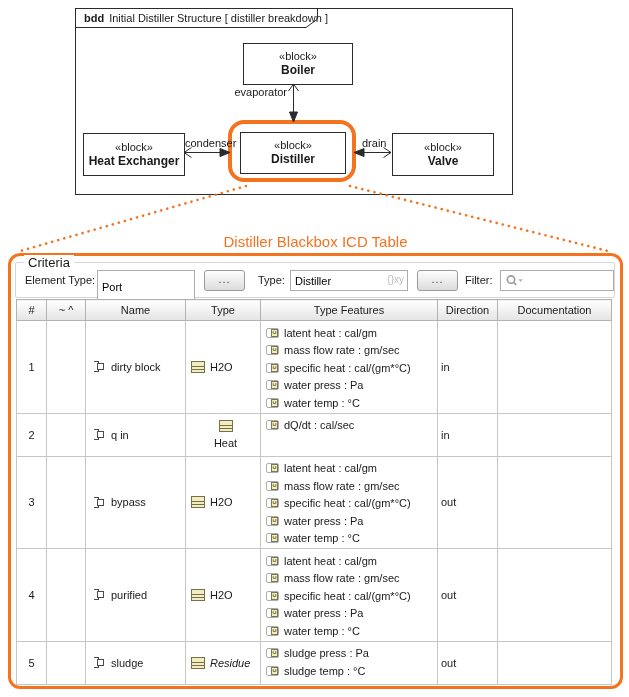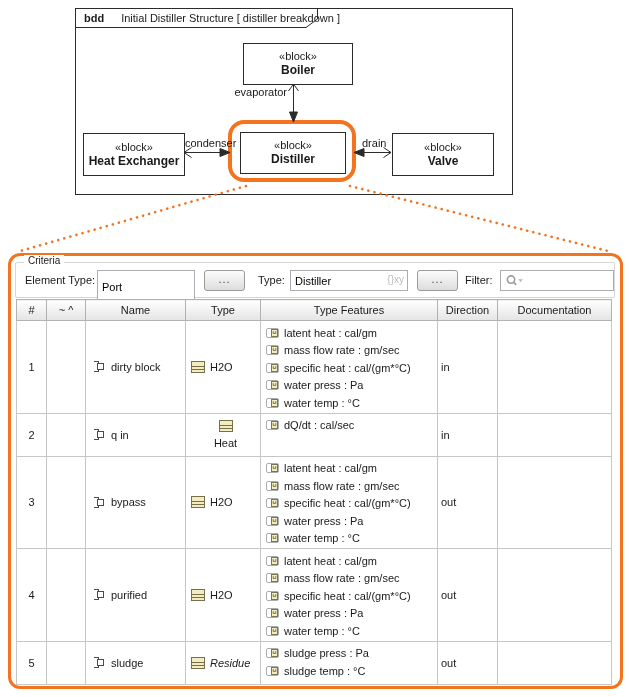--- a/index.html
+++ b/index.html
@@ -4,39 +4,39 @@
 <style>
   :root { --accent:#F4731F; }
   html,body { margin:0; padding:0; background:#fff; }
   #stage { position:relative; width:629px; height:697px; background:#fff;
            font-family:"Liberation Sans", sans-serif; color:#1a1a1a; overflow:hidden; }
 
   
   .frame { position:absolute; left:75px; top:8px; width:436px; height:185px;
            border:1px solid #2b2b2b; z-index:1; }
   .frame-tab-text { position:absolute; left:84px; top:12px; font-size:11px; z-index:2; white-space:nowrap; }
-  .frame-tab-text b { margin-right:17px; }
+  .frame-tab-text b { margin-right:5px; }
   .block { position:absolute; border:1px solid #2b2b2b; background:#fff; z-index:2;
            display:flex; flex-direction:column; align-items:center; justify-content:center; }
   .block .stereo { font-size:11px; line-height:13px; }
   .block .bname  { font-size:12px; font-weight:bold; line-height:15px; }
   .halo { position:absolute; left:228px; top:120px; width:120px; height:54px;
           border:4px solid var(--accent); border-radius:16px; z-index:1; background:#fff; }
   .conn-label { position:absolute; font-size:11px; z-index:2; white-space:nowrap; }
   #overlay { position:absolute; left:0; top:0; z-index:4; pointer-events:none; }
   .dotline { stroke:var(--accent); stroke-width:2.6; stroke-dasharray:0.1 6.2; stroke-linecap:round; fill:none; }
 
   
   .callout-title { position:absolute; left:8px; top:233px; width:615px; text-align:center;
                    font-size:15px; color:var(--accent); z-index:2; }
   .panel { position:absolute; left:8px; top:253px; width:609px; height:430px;
            border:3px solid var(--accent); border-radius:12px; background:#fff; z-index:1; }
   .criteria-box { position:absolute; left:4px; top:6px; width:598px; height:34px;
                   border:1px solid #d6d6d6; border-radius:2px; }
-  .criteria-label { position:absolute; top:-8px; left:8px; background:#fff; padding:0 4px; font-size:10px; }
+  .criteria-label { position:absolute; top:-8px; left:8px; background:#fff; padding:0 4px; font-size:13px; }
   .ctl { position:absolute; top:14px; height:21px; font-size:11px; }
   .lbl { line-height:21px; }
   .tfield { box-sizing:border-box; height:21px; border:1px solid #abadb3; background:#fff;
             font-family:"Liberation Sans", sans-serif; font-size:11px; padding:16px 4px; }
   .field-wrap { position:absolute; top:14px; height:21px; }
   .field-wrap input { width:100%; height:21px; box-sizing:border-box; border:1px solid #abadb3;
                       font-family:"Liberation Sans", sans-serif; font-size:11px; padding:0 20px 0 4px; }
   .badge { position:absolute; right:4px; top:4px; font-size:10px; color:#bcbcbc; pointer-events:none; }
   .dots-btn { box-sizing:border-box; height:21px; border:1px solid #9b9b9b; border-radius:3px;
               background:linear-gradient(#fdfdfd,#dcdcdc); font-size:11px; color:#444;
@@ -111,20 +111,21 @@
     <g stroke="#2b2b2b" stroke-width="1">
       <line x1="354" y1="152.5" x2="391" y2="152.5"></line>
       <polygon points="354,152.5 364,148.5 364,156.5" fill="#2b2b2b"></polygon>
       <polyline points="383.5,147.5 391,152.5 383.5,157.5" fill="none"></polyline>
     </g>
 
     <line class="dotline" x1="246" y1="186" x2="17" y2="252"></line>
     <line class="dotline" x1="350" y1="186" x2="612" y2="252"></line>
   </svg>
 
+  <div class="callout-title">Distiller Blackbox ICD Table</div>
 
   <div class="panel">
     <div class="criteria-box">
       <span class="criteria-label">Criteria</span>
     </div>
 
     <span class="ctl lbl" style="left:14px;">Element Type:</span>
     <input class="ctl tfield" style="left: 86px; width: 98px;" value="Port">
     <div class="ctl dots-btn" style="left:193px;width:41px;">...</div>
 

